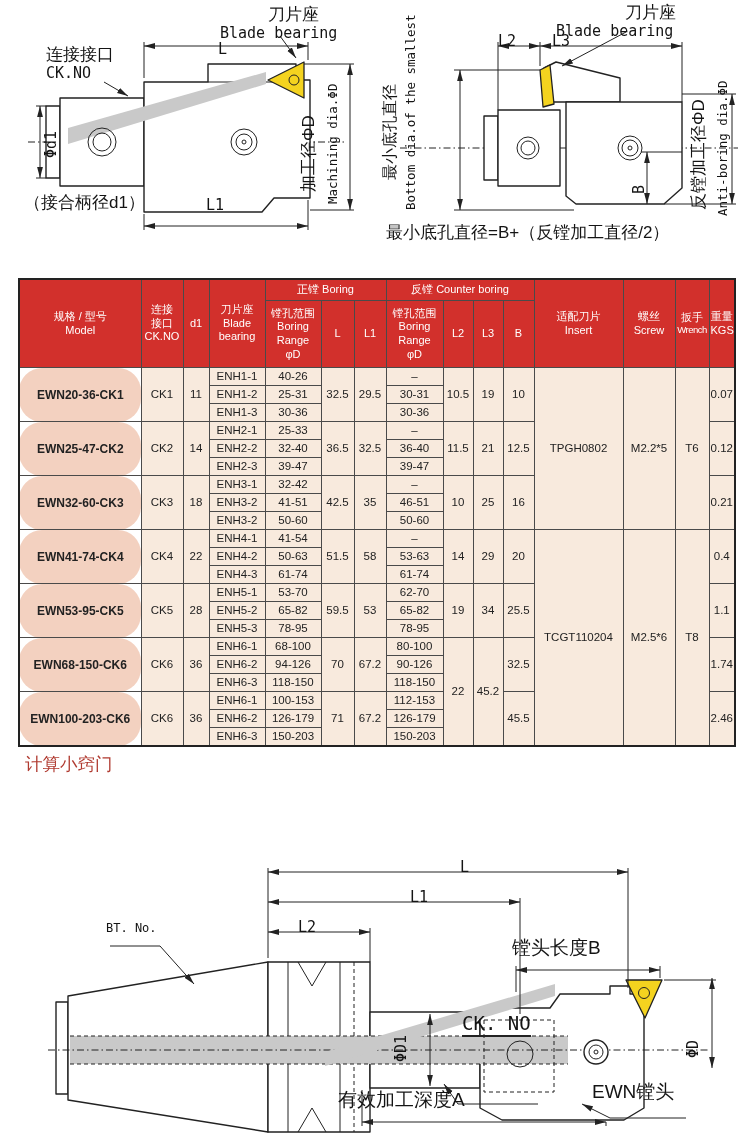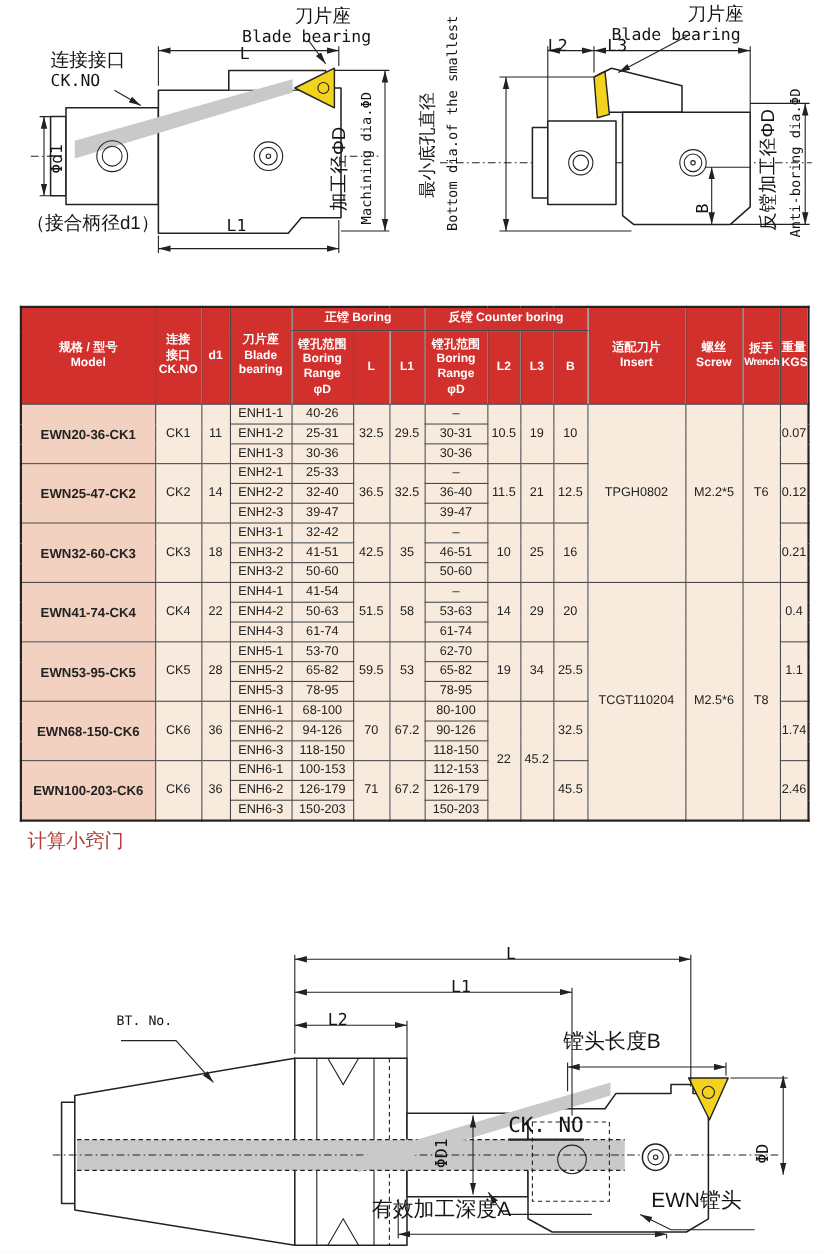--- a/index.html
+++ b/index.html
@@ -20,27 +20,27 @@
   .en{font-family:"DejaVu Sans Mono",monospace;font-size:15px;}
   .en.sm{font-size:12.5px;}
   .rot{transform:rotate(-90deg);transform-origin:0 0;}
   .u{border-bottom:2px solid #222;padding-bottom:1px;}
   .note{position:absolute;left:25px;color:var(--note-red,#b03a30);font-size:17.5px;}
   
   #spec-table{position:absolute;left:18px;top:278px;width:716px;border-collapse:collapse;
               table-layout:fixed;border:2px solid #222;}
   #spec-table th,#spec-table td{border:1px solid #4a4a4a;padding:0 1px;text-align:center;
               vertical-align:middle;overflow:hidden;}
-  #spec-table thead th{background:var(--header-red,#d2302c);color:#fff;font-weight:bold;
+  #spec-table thead th{background:var(--header-red,#d2302c);color:#fff;font-weight:normal;
               font-size:11px;line-height:1.25;}
   #spec-table thead tr:first-child th{height:20px;}
   #spec-table thead tr:last-child th{height:66px;}
   #spec-table tbody td{background:var(--body-cream,#f8eadd);font-size:11.5px;height:17px;
               line-height:1;color:#222;}
-  #spec-table tbody td.model{background:var(--model-pink,#f3d1c0);font-weight:bold;font-size:12px;}
+  #spec-table tbody td.model{background:var(--model-pink,#f3d1c0);font-weight:bold;font-size:12px;border-radius:23px;}
   #spec-table thead .cond{font-size:9.5px;letter-spacing:-0.5px;}
 </style>
 </head>
 <body>
 
 <div id="page">
 
   <svg style="left:12px;top:6px" width="360" height="262" viewBox="0 0 360 262">
     <defs>
       <marker id="a1" markerWidth="12" markerHeight="8" refX="11" refY="3.5" orient="auto-start-reverse" markerUnits="userSpaceOnUse">
@@ -112,20 +112,21 @@
   </svg>
   <div class="lbl cn" style="left:625px;top:4px">刀片座</div>
   <div class="lbl en" style="left:556px;top:24px">Blade bearing</div>
   <div class="lbl en" style="left:498px;top:34px">L2</div>
   <div class="lbl en" style="left:552px;top:34px">L3</div>
   <div class="lbl cn sm rot" style="left:382px;top:180px">最小底孔直径</div>
   <div class="lbl en sm rot" style="left:404px;top:210px">Bottom dia.of the smallest</div>
   <div class="lbl en rot" style="left:632px;top:194px">B</div>
   <div class="lbl cn rot" style="left:690px;top:210px">反镗加工径ΦD</div>
   <div class="lbl en sm rot" style="left:716px;top:216px">Anti-boring dia.ΦD</div>
+  <div class="lbl cn" style="left:386px;top:224px">最小底孔直径=B+（反镗加工直径/2）</div>
 
   <table id="spec-table">
     <colgroup>
       <col style="width:122px">
         <col style="width:42px">
         <col style="width:26px">
         <col style="width:56px">
       <col style="width:56px">
         <col style="width:33px">
         <col style="width:32px">

